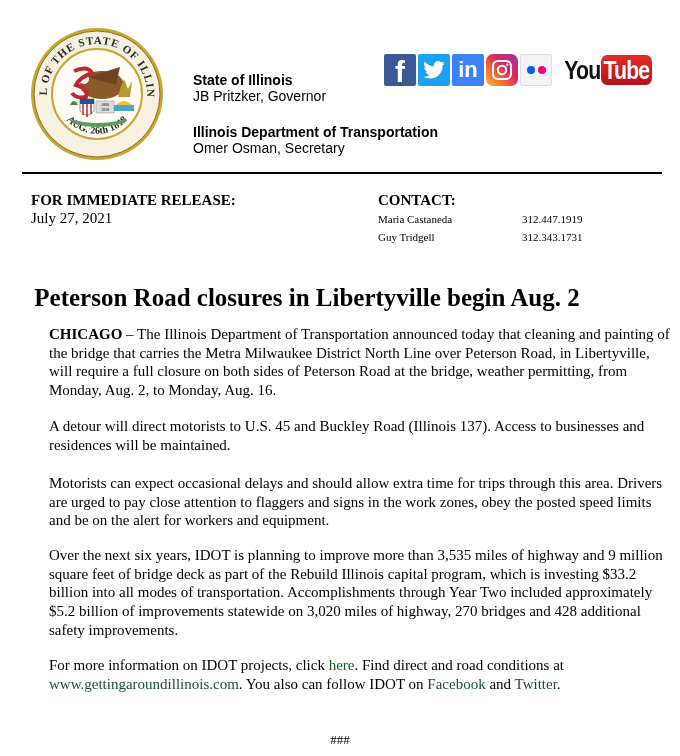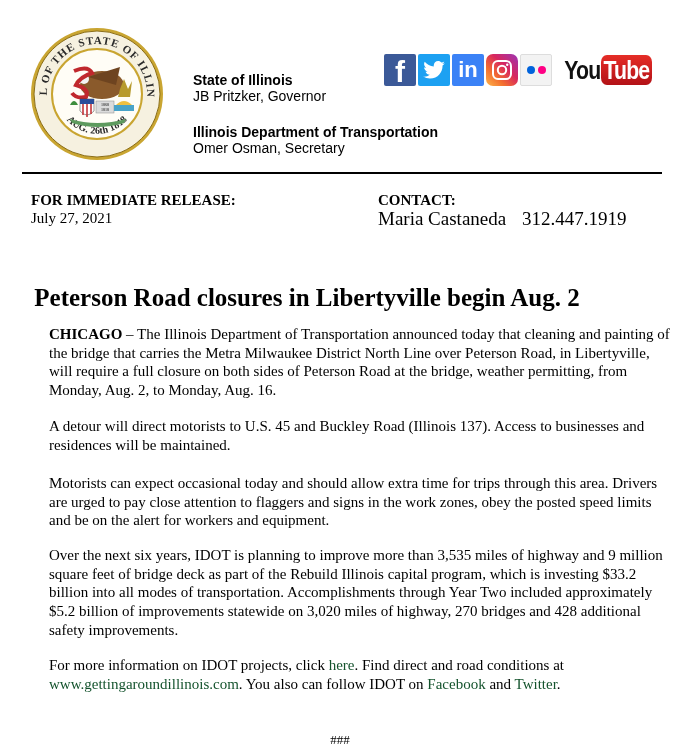--- a/index.html
+++ b/index.html
@@ -25,21 +25,21 @@
   .yt { display: flex; align-items: center; margin-left: 4px; font-family: "Liberation Sans", sans-serif; font-weight: bold; font-size: 25px; letter-spacing: -1px; }
   .yt .you { color: #111; transform: scaleX(0.85); transform-origin: right; display: inline-block; }
   .yt .tube { background: #c4302b; background: linear-gradient(#e52d27, #b31217); color: #fff; border-radius: 7px; padding: 0 3px; margin-left: 1px; transform: scaleX(0.85); transform-origin: left; display: inline-block; line-height: 30px; }
 
   .rule { position: absolute; left: 22px; top: 172px; width: 640px; height: 2px; background: #000; }
 
   .release { position: absolute; left: 31px; top: 191px; font-size: 15px; line-height: 18px; }
   .release .lbl, .contact .lbl { font-weight: bold; }
   .contact { position: absolute; left: 378px; top: 191px; font-size: 15px; line-height: 18.5px; }
   .contact table { border-collapse: collapse; }
-  .contact td { padding: 0; font-size: 19px; line-height: 18.5px; }
+  .contact td { padding: 0; font-size: 11px; line-height: 18.5px; }
   .contact td.name { width: 144px; }
 
   .headline { position: absolute; left: 0; width: 614px; top: 283px; text-align: center; font-size: 25px; font-weight: bold; line-height: 30px; }
 
   .body { position: absolute; left: 49px; width: 625px; font-size: 15px; line-height: 18.7px; }
   .p1 { top: 325px; }
   .p2 { top: 417px; }
   .p3 { top: 474px; }
   .p4 { top: 546px; }
   .p5 { top: 656px; }
@@ -132,29 +132,33 @@
   <div>July 27, 2021</div>
 </div>
 <div class="contact serif">
   <div class="lbl">CONTACT:</div>
   <table>
     <tbody>
         <tr>
       <td class="name serif">Maria Castaneda</td>
       <td class="serif">312.447.1919</td>
     </tr>
+    <tr>
+      <td class="name serif">Guy Tridgell</td>
+      <td class="serif">312.343.1731</td>
+    </tr>
   </tbody>
     </table>
 </div>
 
 <div class="headline serif">Peterson Road closures in Libertyville begin Aug. 2</div>
 
 <div class="body serif p1"><b>CHICAGO</b><span> – The Illinois Department of Transportation announced today that cleaning and painting of the bridge that carries the Metra Milwaukee District North Line over Peterson Road, in Libertyville, will require a full closure on both sides of Peterson Road at the bridge, weather permitting, from Monday, Aug. 2, to Monday, Aug. 16.</span></div>
 
 <div class="body serif p2">A detour will direct motorists to U.S. 45 and Buckley Road (Illinois 137). Access to businesses and residences will be maintained.</div>
 
-<div class="body serif p3">Motorists can expect occasional today and should allow extra time for trips through this area. Drivers are urged to pay close attention to flaggers and signs in the work zones, obey the posted speed limits and be on the alert for workers and equipment.</div>
+<div class="body serif p3">Motorists can expect occasional delays and should allow extra time for trips through this area. Drivers are urged to pay close attention to flaggers and signs in the work zones, obey the posted speed limits and be on the alert for workers and equipment.</div>
 
 <div class="body serif p4">Over the next six years, IDOT is planning to improve more than 3,535 miles of highway and 9 million square feet of bridge deck as part of the Rebuild Illinois capital program, which is investing $33.2 billion into all modes of transportation. Accomplishments through Year Two included approximately $5.2 billion of improvements statewide on 3,020 miles of highway, 270 bridges and 428 additional safety improvements.</div>
 
 <div class="body serif p5"><span>For more information on IDOT projects, click </span><a>here</a><span>. Find direct and road conditions at </span><a>www.gettingaroundillinois.com</a><span>. You also can follow IDOT on </span><a>Facebook</a><span> and </span><a>Twitter</a><span>.</span></div>
 
 <div class="end serif">###</div>
 
 </body></html>

